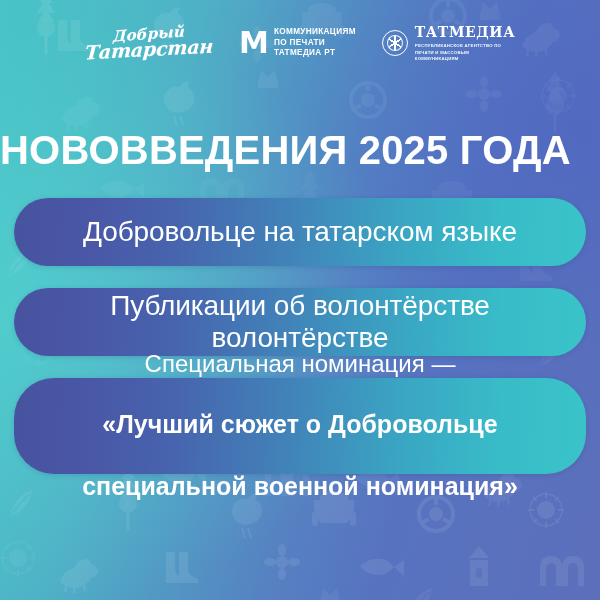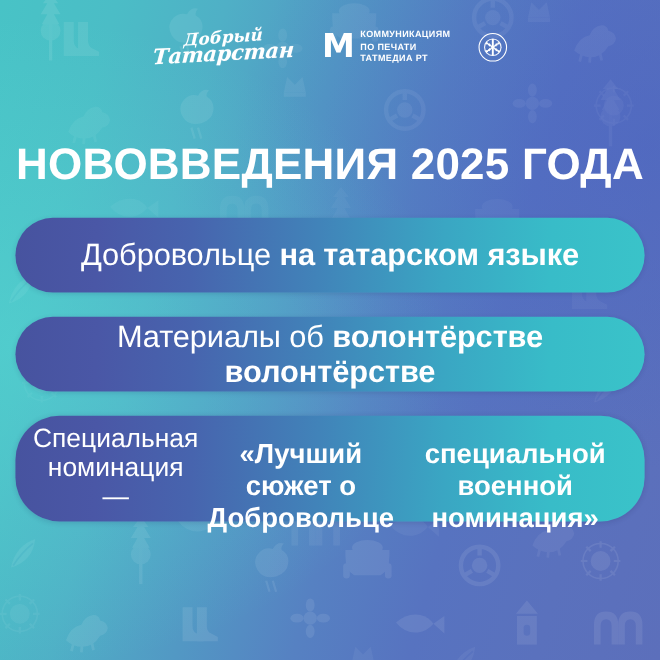--- a/index.html
+++ b/index.html
@@ -133,21 +133,20 @@
     letter-spacing: .25px;
     margin-top: 2px;
     opacity: .95;
     max-width: 92px;
   }
 
   
   .headline {
     position: absolute;
     top: 128px; left: 0; right: 0;
-    text-align: center;
     color: #ffffff;
     font-family: "Liberation Sans", sans-serif;
     font-weight: 700;
     font-size: 40px;
     letter-spacing: .2px;
     white-space: nowrap;
   }
 
   
   .pills {
@@ -172,25 +171,25 @@
     box-shadow: 0 1px 5px rgba(28,40,90,.16);
   }
   .pill-1, .pill-2 {
     height: 68px;
     font-size: 28px;
     font-weight: 400;
     letter-spacing: -.1px;
   }
   .pill-3 {
     height: 96px;
-    flex-direction: row;
+    flex-direction: column;
     gap: 1px;
     padding: 0 16px;
   }
-  .pill b { font-weight: 700; }
+  .pill b { font-weight: 400; }
   .pill-3 .p3-l1 { font-size: 24px; font-weight: 400; line-height: 1.1; }
   .pill-3 .p3-l2,
   .pill-3 .p3-l3 { font-size: 25px; font-weight: 700; line-height: 1.16; margin-top: 32px; }
 </style>
 </head>
 <body>
 
 <div class="poster">
 
   <div class="pattern">
@@ -328,34 +327,38 @@
       <span class="min-mark">М</span>
       <span class="min-text">
         <span>КОММУНИКАЦИЯМ</span><br>
         <span>ПО ПЕЧАТИ</span><br>
         <span>ТАТМЕДИА РТ</span>
       </span>
     </div>
 
     <div class="logo logo-tm">
       <span class="tm-seal"></span>
+      <span>
+        <span class="tm-word">ТАТМЕДИА</span>
+        <span class="tm-sub" style="display:block">РЕСПУБЛИКАНСКОЕ АГЕНТСТВО ПО ПЕЧАТИ И МАССОВЫМ КОММУНИКАЦИЯМ</span>
+      </span>
     </div>
 
   </div>
 
   <div class="headline">НОВОВВЕДЕНИЯ 2025 ГОДА</div>
 
   <div class="pills">
 
     <div class="pill pill-1">
       <span><span>Добровольце </span><b>на татарском языке</b></span>
     </div>
 
     <div class="pill pill-2">
-      <span><span>Материалы об </span><b>волонтёрстве волонтёрстве</b></span>
+      <span><span>Публикации об </span><b>волонтёрстве волонтёрстве</b></span>
     </div>
 
     <div class="pill pill-3">
       <span class="p3-l1">Специальная номинация —</span>
       <span class="p3-l2">«Лучший сюжет о Добровольце</span>
       <span class="p3-l3">специальной военной номинация»</span>
     </div>
 
   </div>
 

